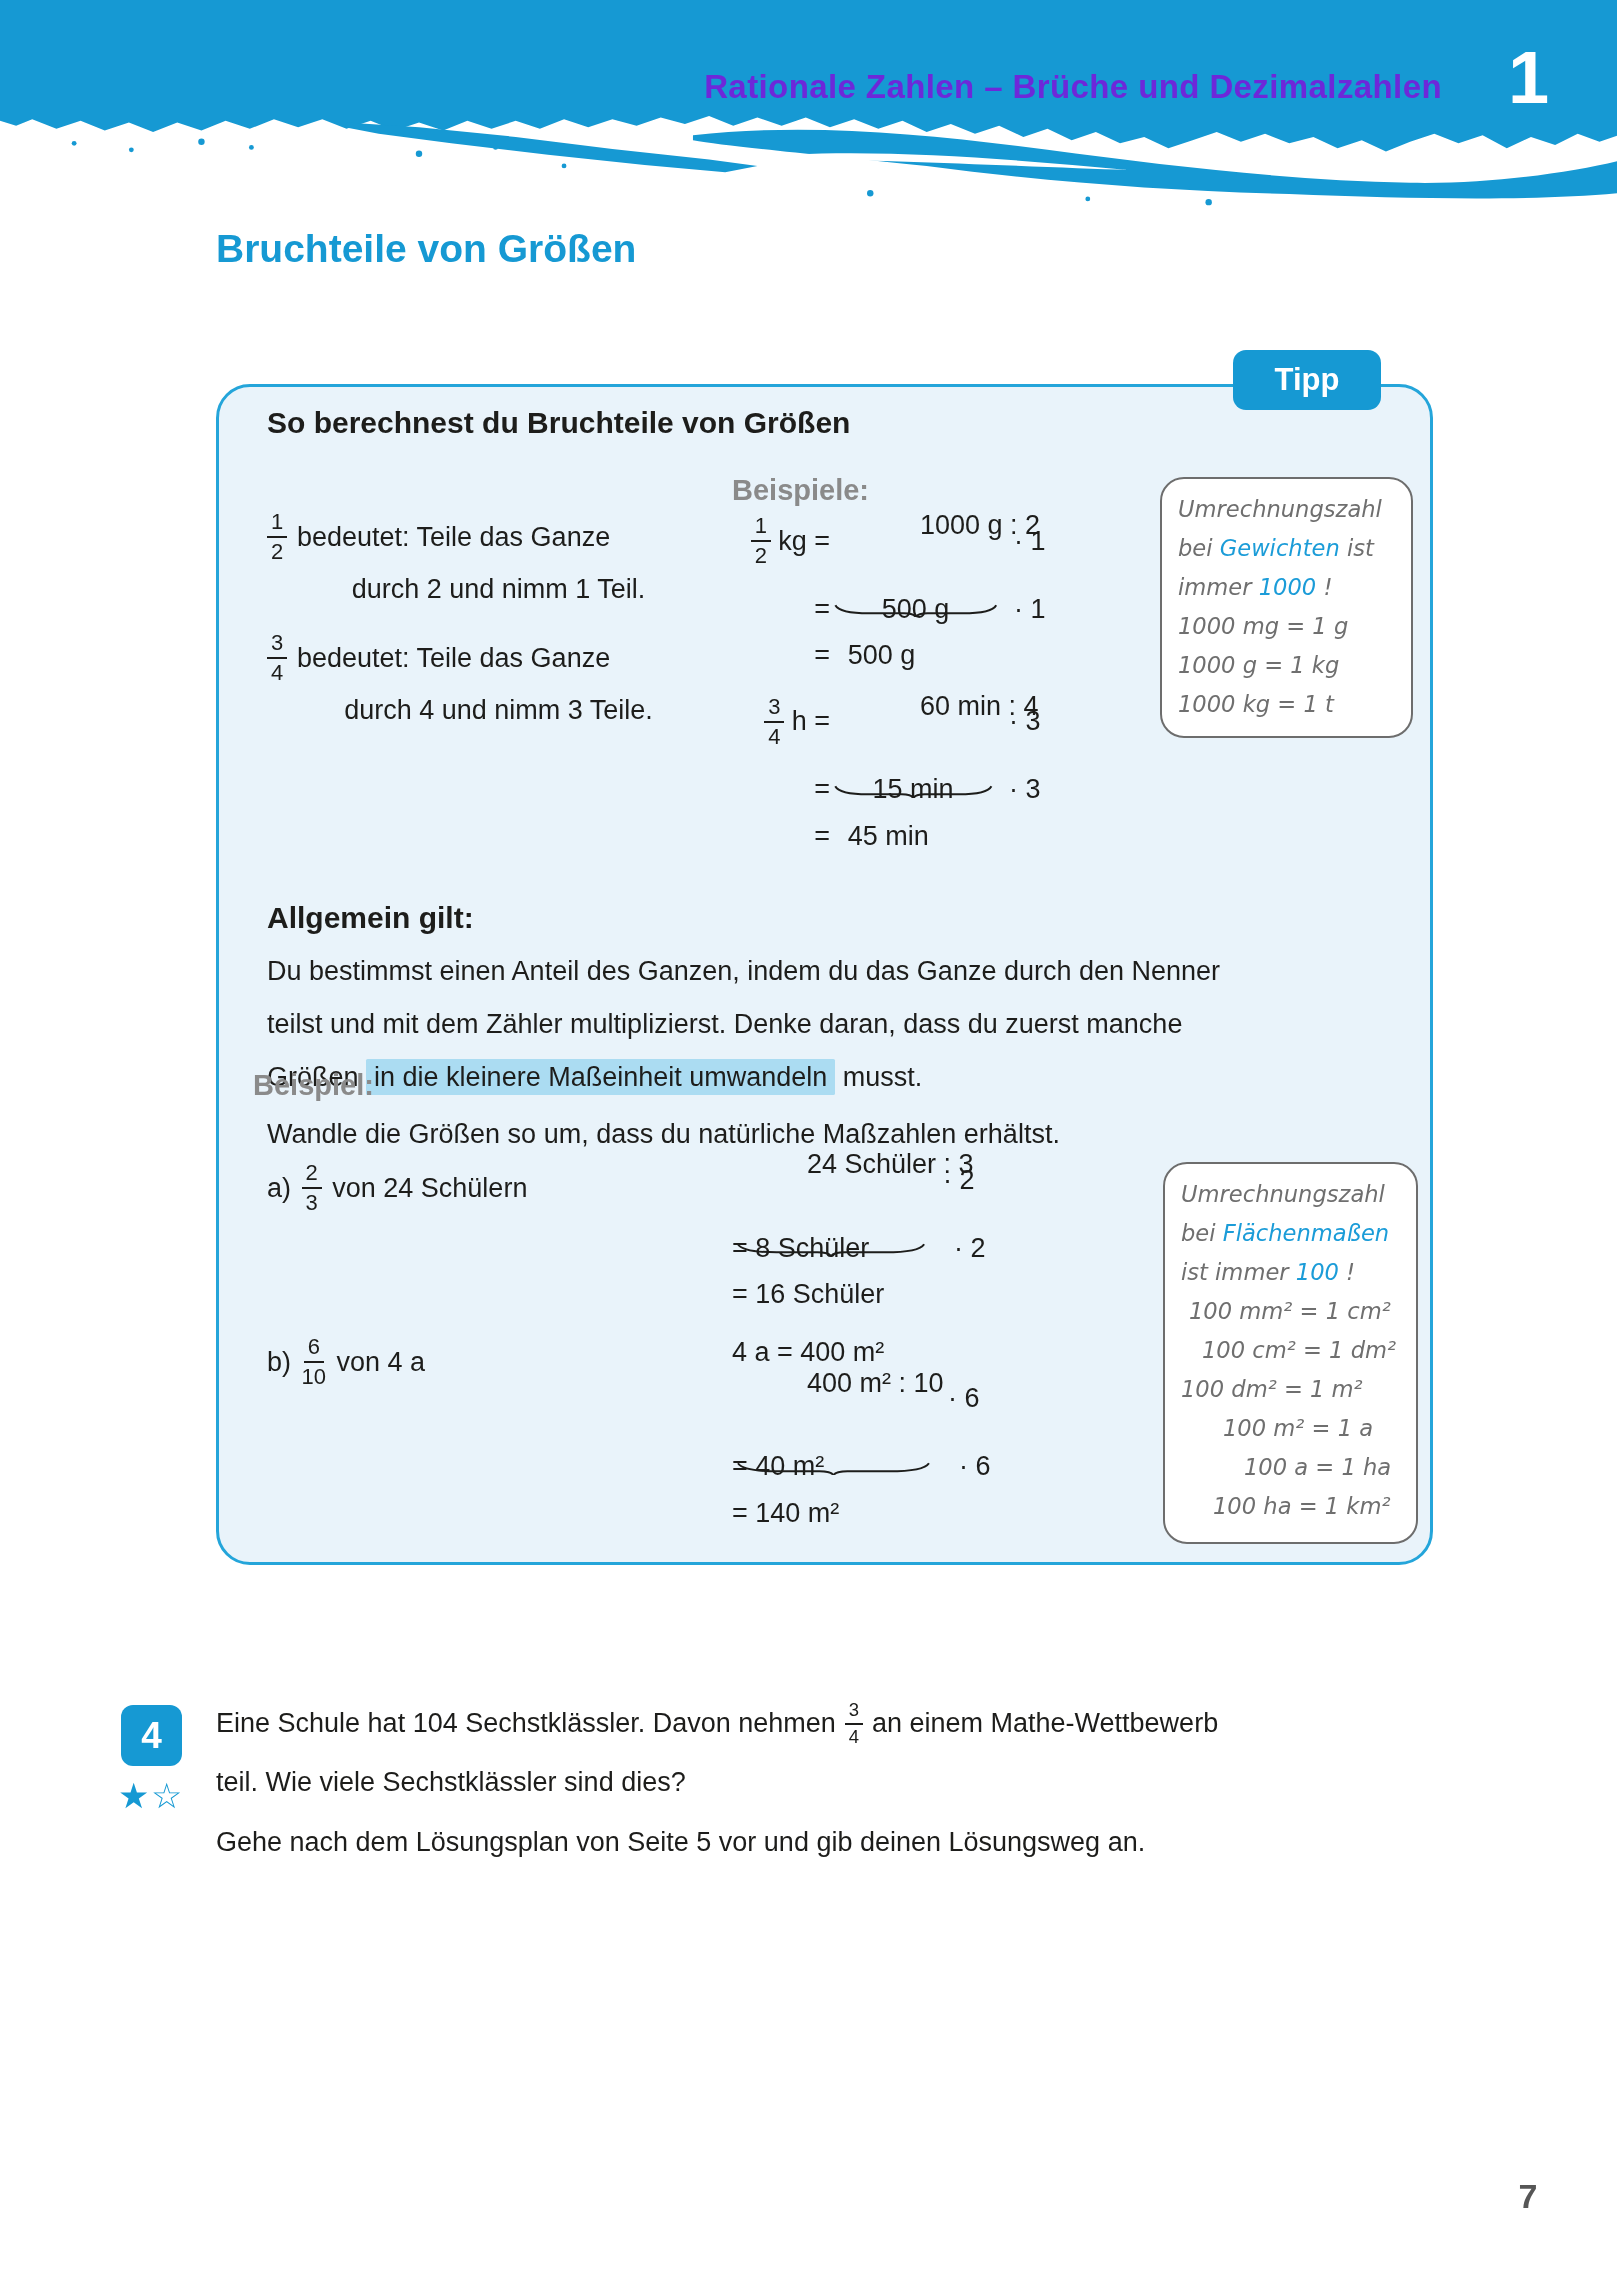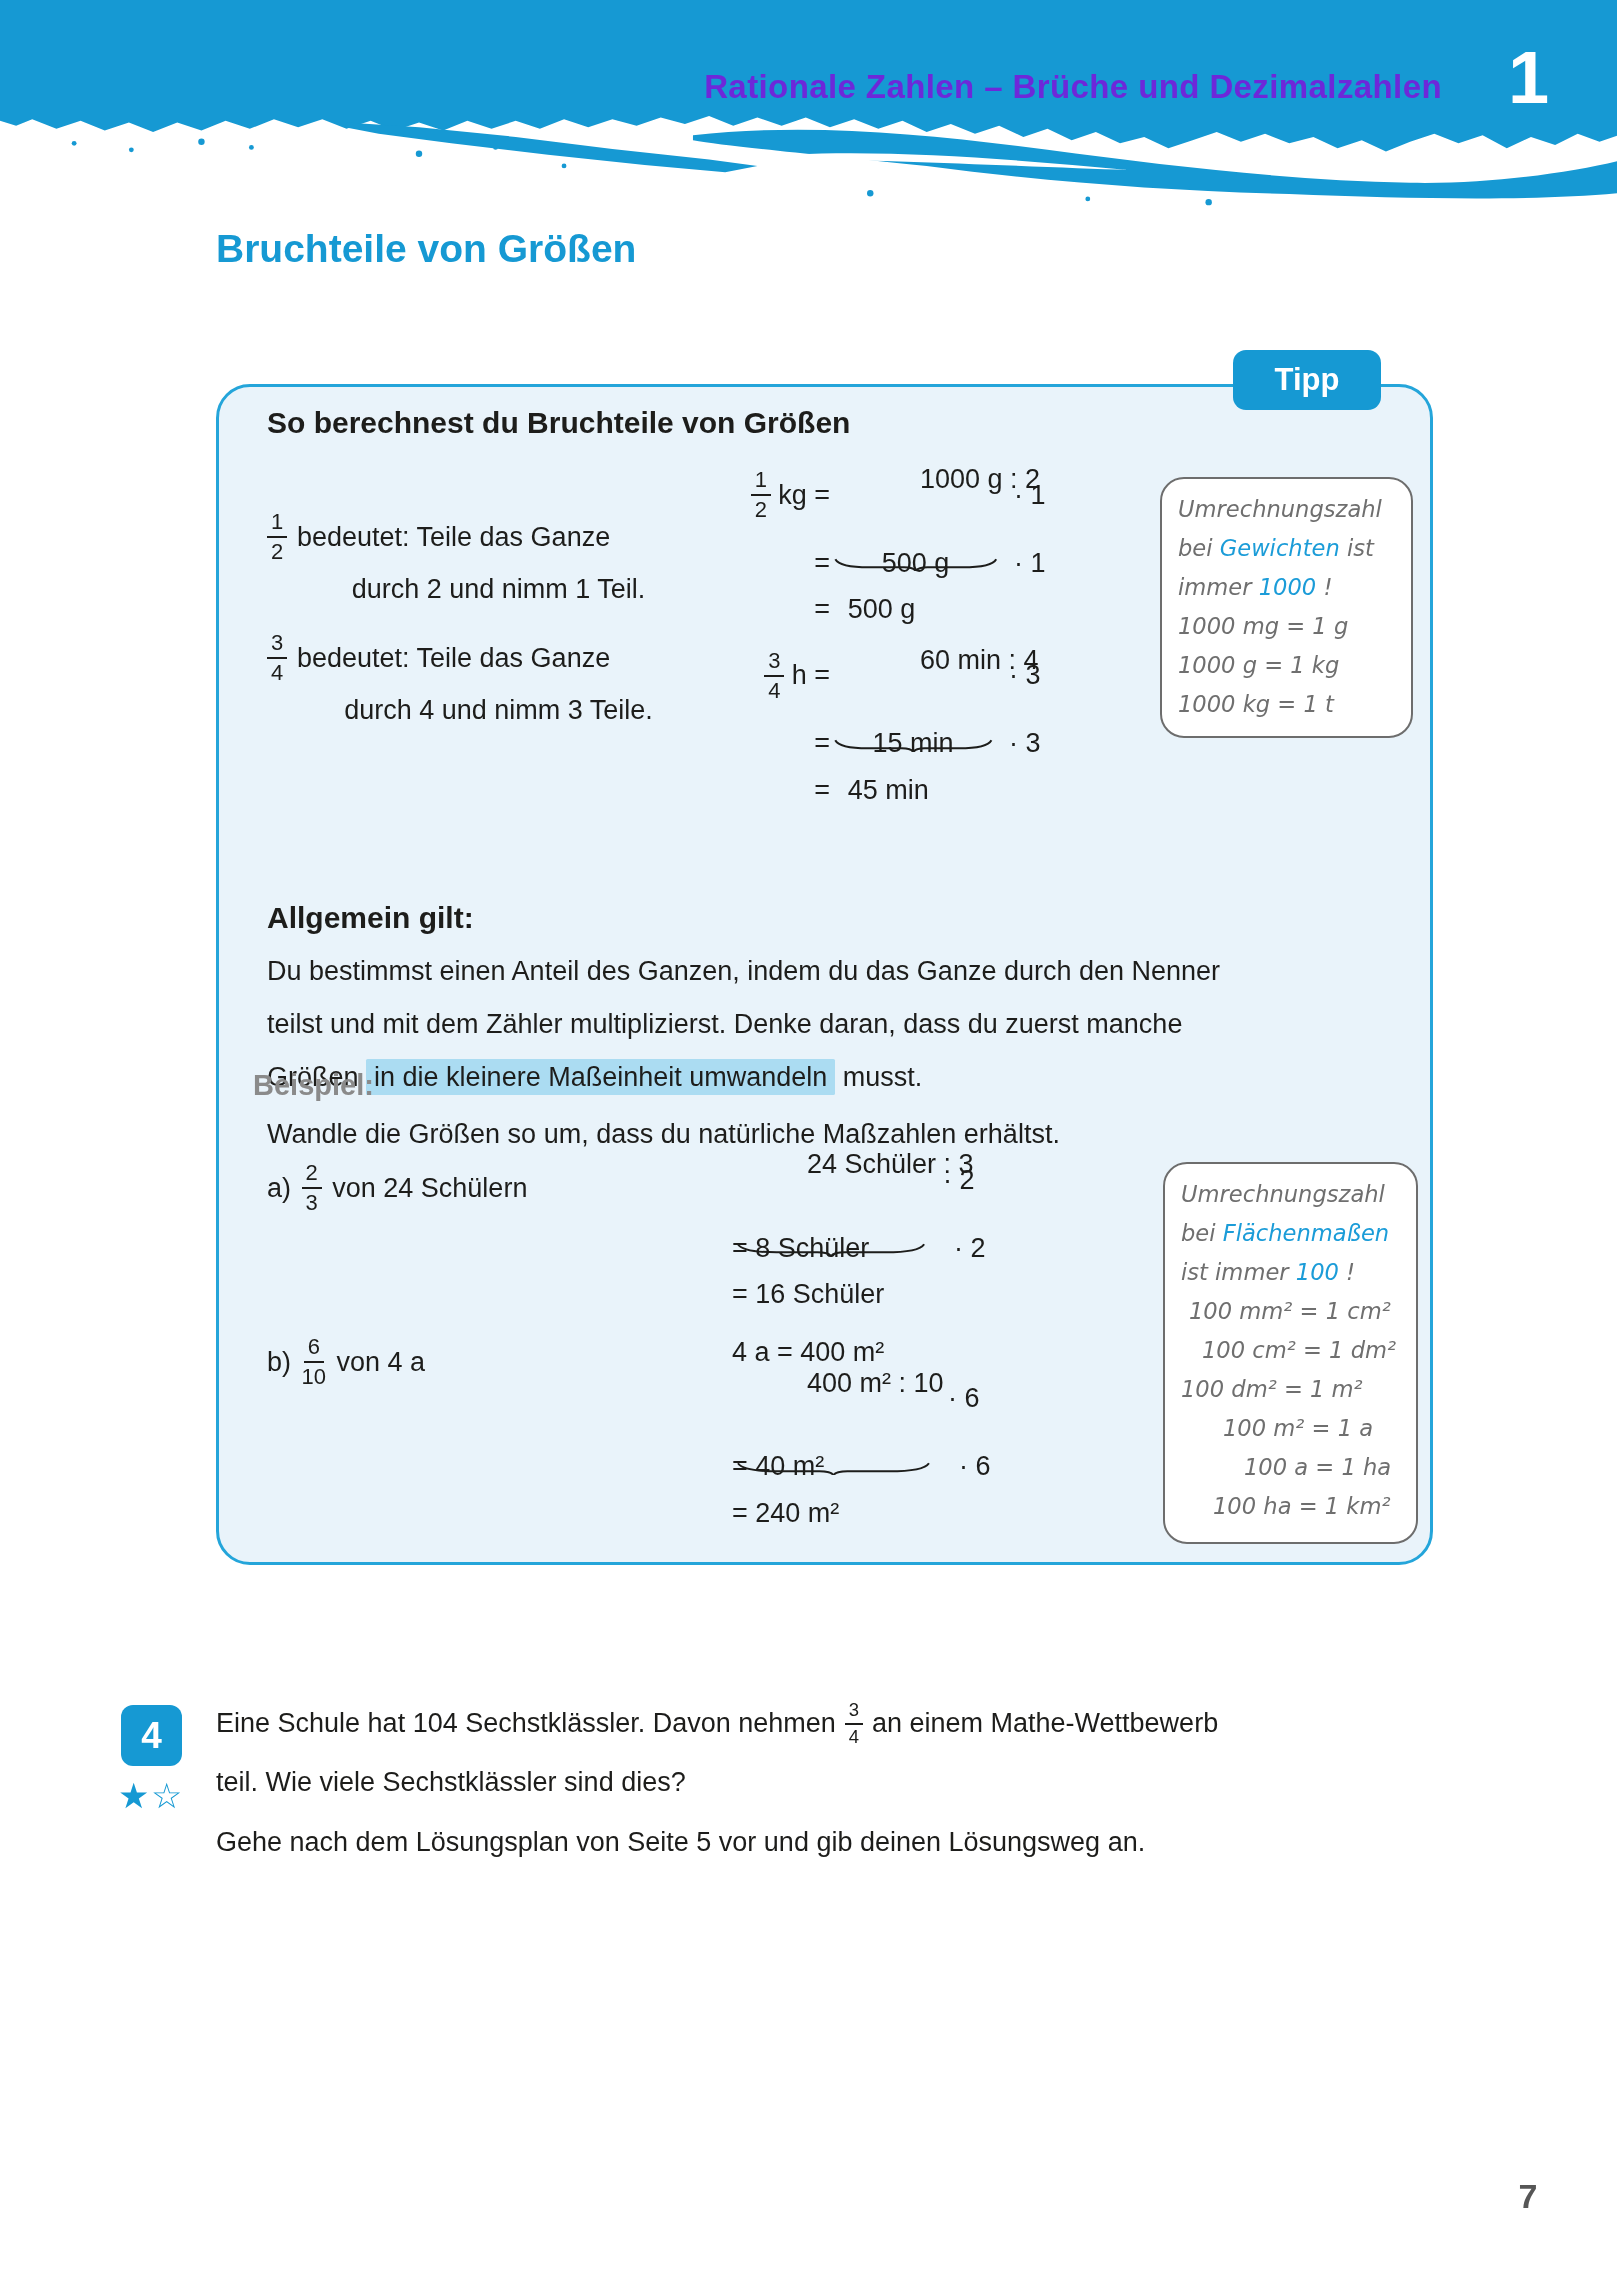--- a/index.html
+++ b/index.html
@@ -141,20 +141,21 @@
               <span class="fn">3</span>
               <span class="fd">4</span>
             </span>
           <span>bedeutet: Teile das Ganze</span>
         </div>
         <div class="m-line2">durch 4 und nimm 3 Teile.</div>
       </div>
     </div>
 
     <div class="col-mid">
+      <div class="gray-label" style="margin-bottom:13px;">Beispiele:</div>
 
       <div>
         <div class="eqrow mb-brace">
           <span class="lead">
             <span class="frac"><span class="fn">1</span><span class="fd">2</span></span>
             <span>kg =</span>
           </span>
           <span class="braced w212">
             <span>1000 g : 2</span>
             <svg class="brace" viewBox="0 0 100 22" preserveAspectRatio="none">
@@ -269,21 +270,21 @@
               <path d="M2,2 C4,12 12,15 22,15 L43,15 C47,15 49,17 50,21 C51,17 53,15 57,15 L78,15 C88,15 96,12 98,2" fill="none" stroke="#1d1d1b" stroke-width="2" vector-effect="non-scaling-stroke"></path>
             </svg>
         </span>
         <span class="tail">· 6</span>
       </div>
       <div class="eqrow mb-sm">
         <span class="w266">= 40 m²</span>
         <span class="tail">· 6</span>
       </div>
       <div class="eqrow">
-        <span>= 240 m²</span>
+        <span>= 140 m²</span>
       </div>
     </div>
 
     <div class="note note2">
       <div>Umrechnungszahl</div>
       <div><span>bei</span> <span class="blue">Flächenmaßen</span></div>
       <div><span>ist immer</span> <span class="blue">100</span> <span>!</span></div>
       <div class="ind1">100 mm² = 1 cm²</div>
       <div class="ind3">100 cm² = 1 dm²</div>
       <div class="ind2">100 dm² = 1 m²</div>

